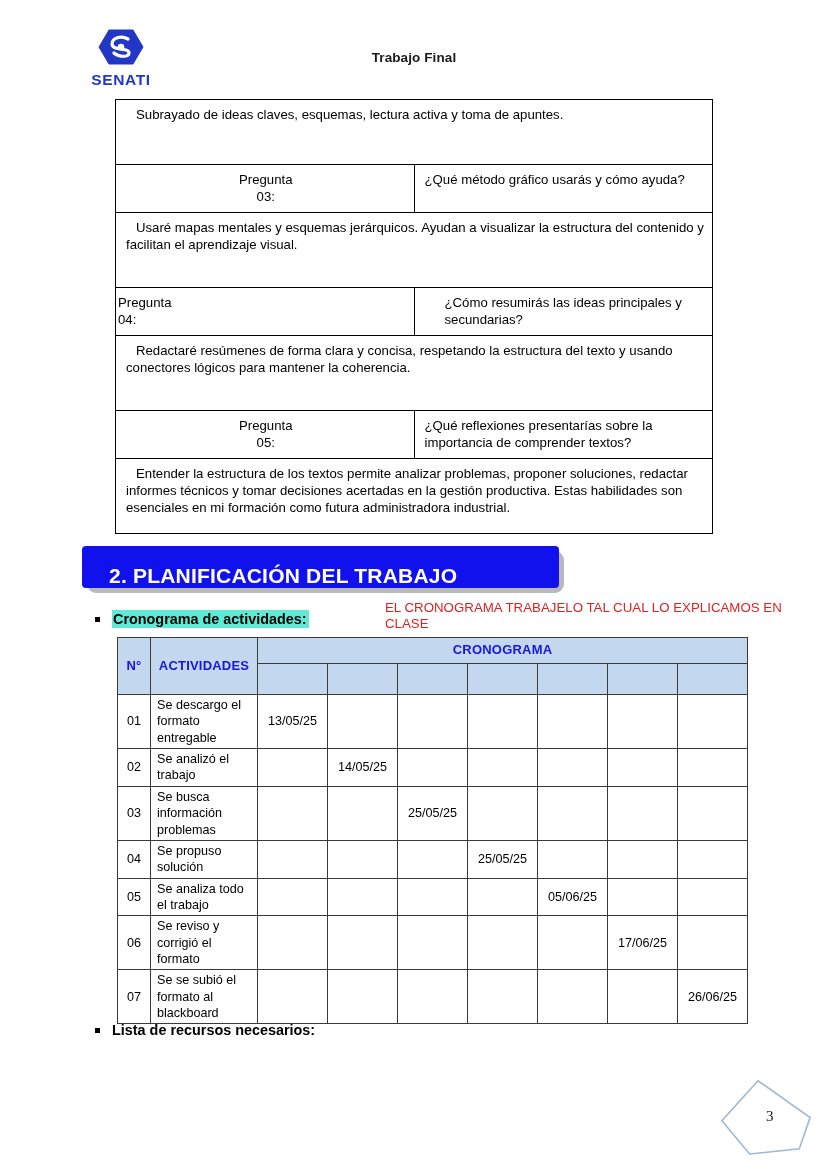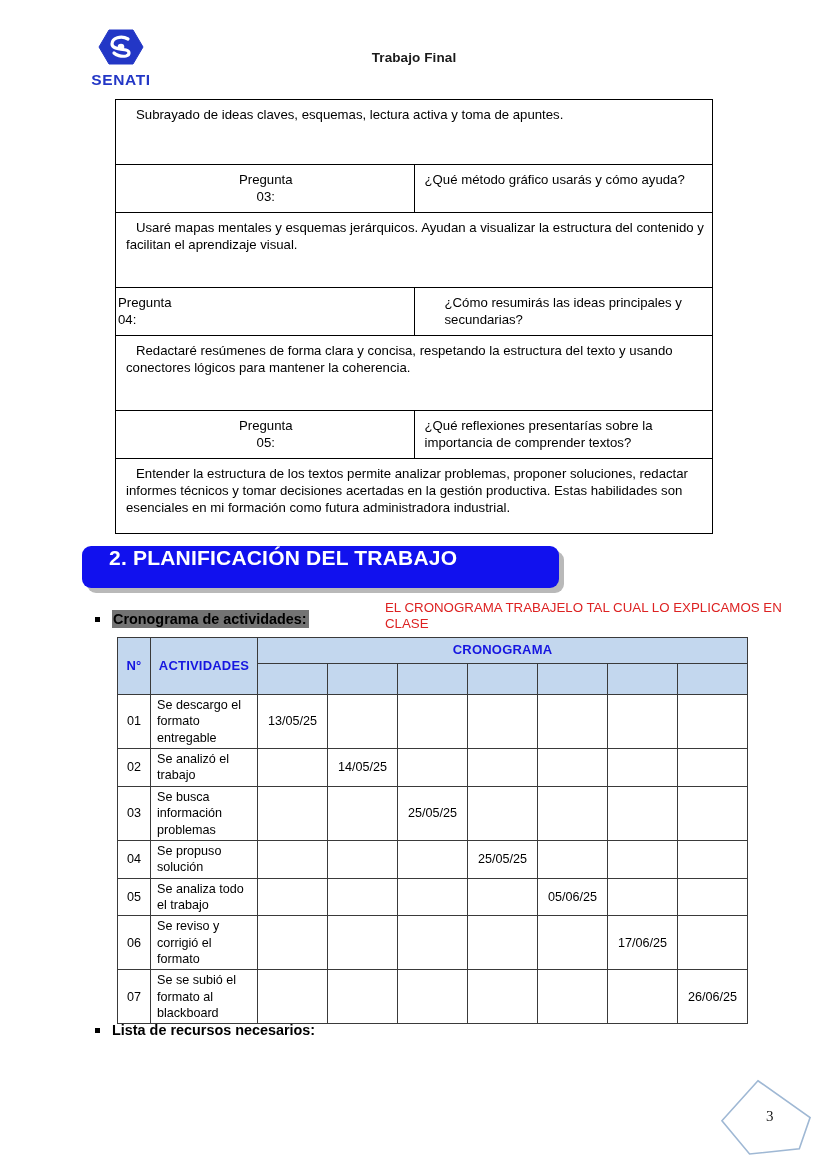--- a/index.html
+++ b/index.html
@@ -112,23 +112,23 @@
     background: #b9b9b9;
     border-radius: 9px;
     filter: blur(0.4px);
   }
   .banner {
     position: absolute;
     left: 0; top: 0;
     width: 100%;
     height: 100%;
     background: #1111ee;
-    border-radius: 9px;
+    border-radius: 4px;
     display: flex;
-    align-items: flex-start;
+    align-items: flex-end;
   }
   .banner-text {
     color: #ffffff;
     font-size: 21px;
     font-weight: bold;
     letter-spacing: 0.2px;
     margin-left: 27px;
   }
 
   
@@ -144,21 +144,21 @@
     margin-top: 7px;
     margin-right: 12px;
     flex: none;
   }
   .bullet-label {
     font-size: 14.4px;
     font-weight: bold;
     line-height: 1.25;
   }
   .hl {
-    background: #737373;
+    background: #5eead4;
     padding: 1px 2px 1px 1px;
   }
   #cronograma-bullet { left: 95px; top: 610px; }
   #recursos-bullet   { left: 95px; top: 1021px; }
 
   .red-note {
     position: absolute;
     left: 385px;
     top: 600px;
     width: 425px;

